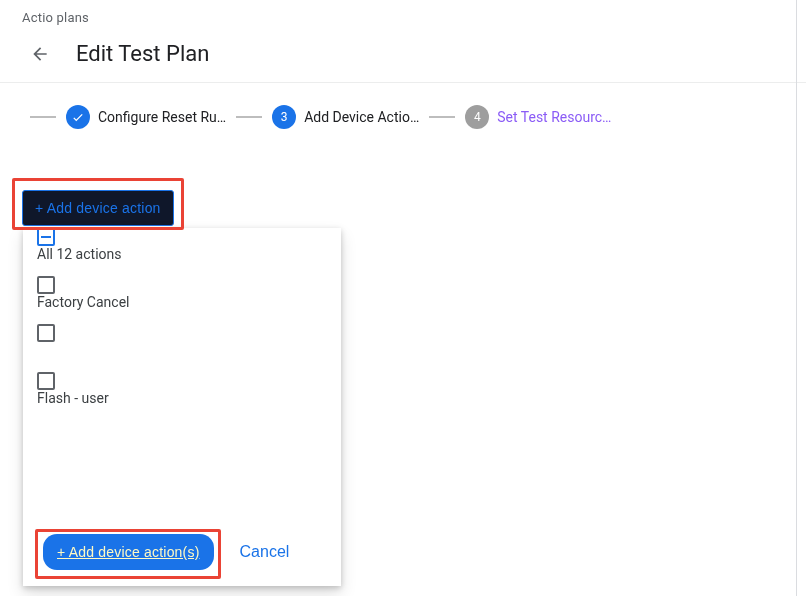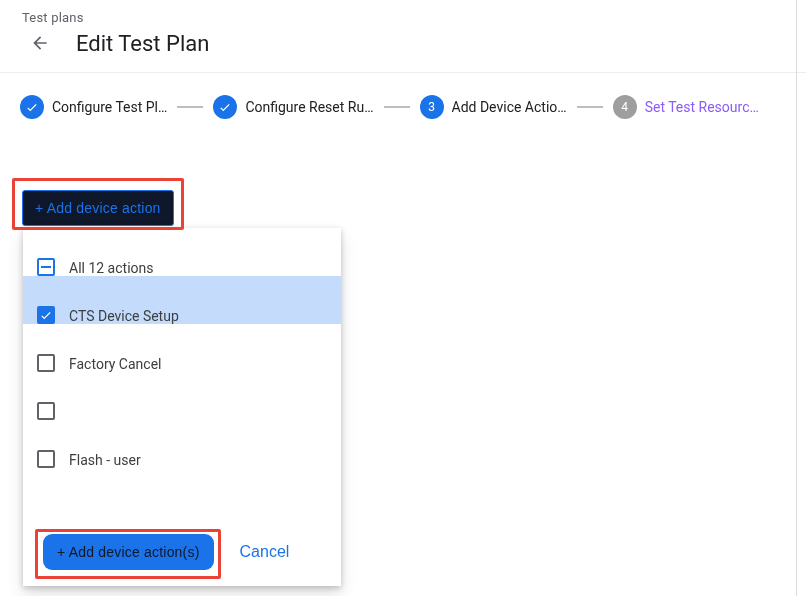--- a/index.html
+++ b/index.html
@@ -26,22 +26,22 @@
     padding: 10px 20px 0 20px;
   }
   .header .crumb {
     font-size: 13px;
     color: #5f6368;
     letter-spacing: 0.2px;
     margin-left: 2px;
   }
   .title-row {
     display: flex;
-    align-items: flex-start;
-    margin-top: 6px;
+    align-items: center;
+    margin-top: 16px;
     padding-bottom: 16px;
   }
   .back-arrow {
     width: 24px;
     height: 24px;
     display: flex;
     align-items: center;
     justify-content: center;
     margin-right: 24px;
     margin-left: 8px;
@@ -138,23 +138,24 @@
     flex: 1;
     overflow-y: auto;
     position: relative;
   }
   
   .panel-list::-webkit-scrollbar { width: 7px; }
   .panel-list::-webkit-scrollbar-thumb { background: #dadce0; border-radius: 4px; }
   .list-item {
     height: 48px;
     display: flex;
-    align-items: flex-end;
+    align-items: flex-start;
     padding: 0 14px;
     cursor: pointer;
+    flex-direction: column;
   }
   .list-item.selected { background: #c4dbfb; }
   .cb {
     width: 18px;
     height: 18px;
     border: 2px solid #5f6368;
     border-radius: 2px;
     margin-right: 14px;
     flex-shrink: 0;
     display: flex;
@@ -175,72 +176,65 @@
     height: 68px;
     display: flex;
     align-items: center;
     padding: 0 20px;
     gap: 26px;
   }
   .btn-filled {
     height: 36px;
     padding: 0 14px;
     background: #1a73e8;
-    color: #0f172a;
+    color: #fef9c3;
     border: none;
     font-size: 14px;
     letter-spacing: 0.2px;
-    border-radius: 9px;
-    cursor: pointer;
+    border-radius: 14px;
+    cursor: pointer;
+    text-decoration: underline;
   }
   .btn-text {
     background: none;
     border: none;
     color: #1a73e8;
     font-size: 16px;
     cursor: pointer;
   }
 </style>
 </head>
 <body>
 
 <div class="right-edge"></div>
 
 <div class="header">
-  <div class="crumb">Test plans</div>
+  <div class="crumb">Actio plans</div>
   <div class="title-row">
     <div class="back-arrow" title="Back">
       <svg viewBox="0 0 24 24">
           <path d="M20 11H7.83l5.59-5.59L12 4l-8 8 8 8 1.41-1.41L7.83 13H20z"></path>
         </svg>
     </div>
     <div class="page-title">Edit Test Plan</div>
   </div>
 </div>
 
 <div class="hr"></div>
 
 <div class="stepper">
 
+  <div class="connector"></div>
+
   <div class="step">
     <div class="step-circle done">
       <svg viewBox="0 0 24 24">
           <path d="M9 16.2l-3.5-3.5L4 14.2 9 19.2 20 8.2l-1.5-1.5z"></path>
         </svg>
     </div>
-    <div class="step-label">Configure Test Pl…</div>
-  </div>
-  <div class="connector"></div>
-
-  <div class="step">
-    <div class="step-circle done">
-      <svg viewBox="0 0 24 24">
-          <path d="M9 16.2l-3.5-3.5L4 14.2 9 19.2 20 8.2l-1.5-1.5z"></path>
-        </svg>
-    </div>
     <div class="step-label">Configure Reset Ru…</div>
   </div>
   <div class="connector"></div>
 
   <div class="step">
     <div class="step-circle current">3</div>
     <div class="step-label">Add Device Actio…</div>
   </div>
   <div class="connector"></div>
 
@@ -253,28 +247,20 @@
 <button class="btn-outlined">+ Add device action</button>
 
 <div class="panel">
   <div class="panel-list">
     <div class="list-item">
       <div class="cb ind">
           <div class="dash"></div>
         </div>
       <div class="item-label">All 12 actions</div>
     </div>
-    <div class="list-item selected">
-      <div class="cb checked">
-        <svg viewBox="0 0 24 24">
-            <path d="M9 16.2l-3.5-3.5L4 14.2 9 19.2 20 8.2l-1.5-1.5z"></path>
-          </svg>
-      </div>
-      <div class="item-label">CTS Device Setup</div>
-    </div>
     <div class="list-item">
       <div class="cb"></div>
       <div class="item-label">Factory Cancel</div>
     </div>
     <div class="list-item">
       <div class="cb"></div>
     </div>
     <div class="list-item">
       <div class="cb"></div>
       <div class="item-label">Flash - user</div>

